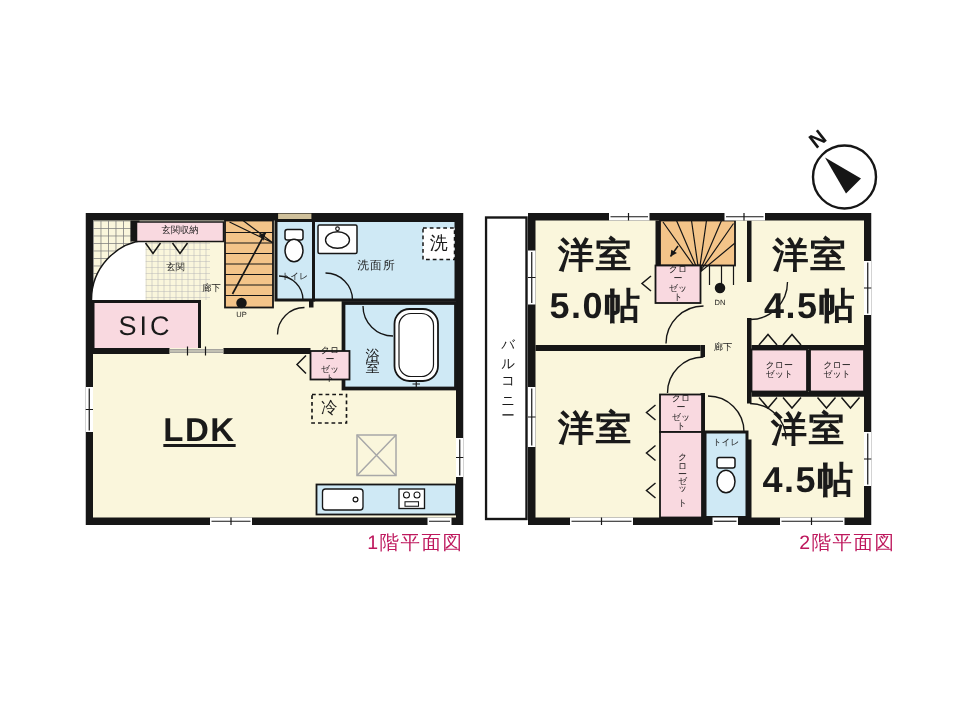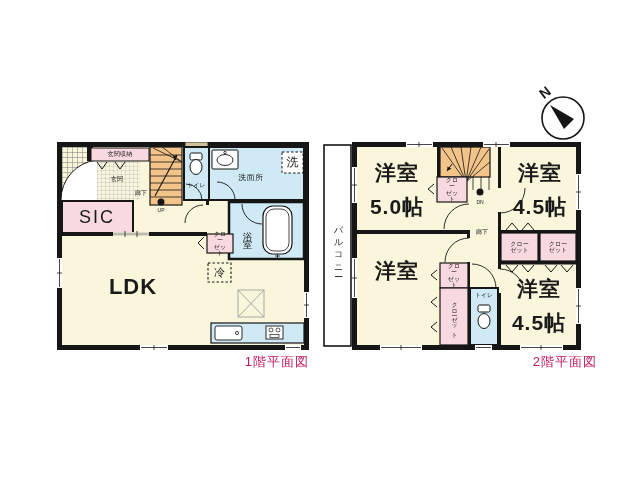--- a/index.html
+++ b/index.html
@@ -18,21 +18,21 @@
   .closet-lbl{font-size:10px;line-height:10.5px;transform:scale(.60);
               white-space:pre-line;text-align:center;}
   .vert{writing-mode:vertical-rl;text-orientation:upright;}
   .bath-lbl{font-size:9.5px;letter-spacing:7px;}
   .balcony-lbl{font-size:9px;letter-spacing:3px;}
   .closet-vlbl{font-size:10px;letter-spacing:1px;transform:scale(.60);white-space:pre;}
   .sic-lbl{font-size:18px;letter-spacing:2px;}
   .box-chr{font-size:12px;}
   .fridge-chr{font-size:11px;}
   .ldk-lbl{flex-direction:column;font-size:22px;font-weight:600;line-height:28px;letter-spacing:1px;}
-  .room-big{flex-direction:column;font-size:21px;font-weight:600;line-height:34px;letter-spacing:1px;justify-content:space-between;}
+  .room-big{flex-direction:column;font-size:24px;font-weight:600;line-height:34px;letter-spacing:1px;}
   .caption{position:absolute;font-size:13px;letter-spacing:1px;color:#be185d;text-align:right;}
 </style>
 </head>
 <body>
 
 <div id="canvas">
 
   <div class="floor" style="left:57px;top:142px;width:252px;height:208px;">
     <svg class="plan-svg" width="252" height="208" viewBox="0 0 252 208">
       <defs>
@@ -158,21 +158,21 @@
     <div class="lbl sic-lbl" style="left:10px;top:66px;width:60px;height:18px;">SIC</div>
     <div class="lbl tiny s62" style="left:64px;top:44px;width:40px;height:14px;">廊下</div>
     <div class="lbl tiny s50" style="left:92px;top:63px;width:24px;height:10px;">UP</div>
     <div class="lbl tiny s58" style="left:125px;top:37px;width:29px;height:12px;">トイレ</div>
     <div class="lbl tiny s78" style="left:167px;top:29px;width:54px;height:14px;">洗面所</div>
     <div class="lbl box-chr" style="left:225px;top:10px;width:21px;height:21px;">洗</div>
     <div class="lbl vert bath-lbl" style="left:183px;top:67px;width:15px;height:44px;">浴室</div>
     <div class="lbl closet-lbl" style="left:150px;top:92px;width:26px;height:19px;">クロー
 ゼット</div>
     <div class="lbl fridge-chr" style="left:151px;top:121px;width:23px;height:19px;">冷</div>
-    <div class="lbl ldk-lbl" style="left:18px;top:116px;width:116px;height:58px;">
+    <div class="lbl ldk-lbl" style="left:18px;top:116px;width:116px;height:58px;text-decoration:underline;">
       <span>LDK</span>
     </div>
   </div>
   <div class="caption" style="left:57px;top:353px;width:252px;">1階平面図</div>
 
   <div class="floor" style="left:323px;top:142px;width:258px;height:208px;">
     <svg class="plan-svg" width="258" height="208" viewBox="0 0 258 208">
 
       <rect x="1" y="3" width="27" height="201" fill="#ffffff" stroke="#161616" stroke-width="1.6"></rect>
 

